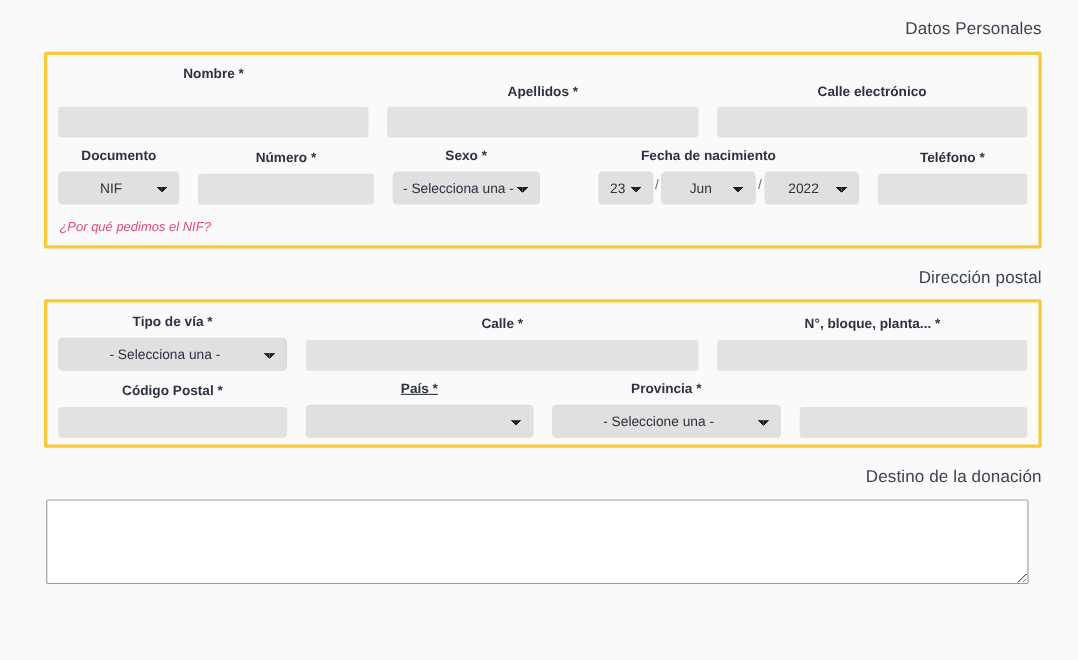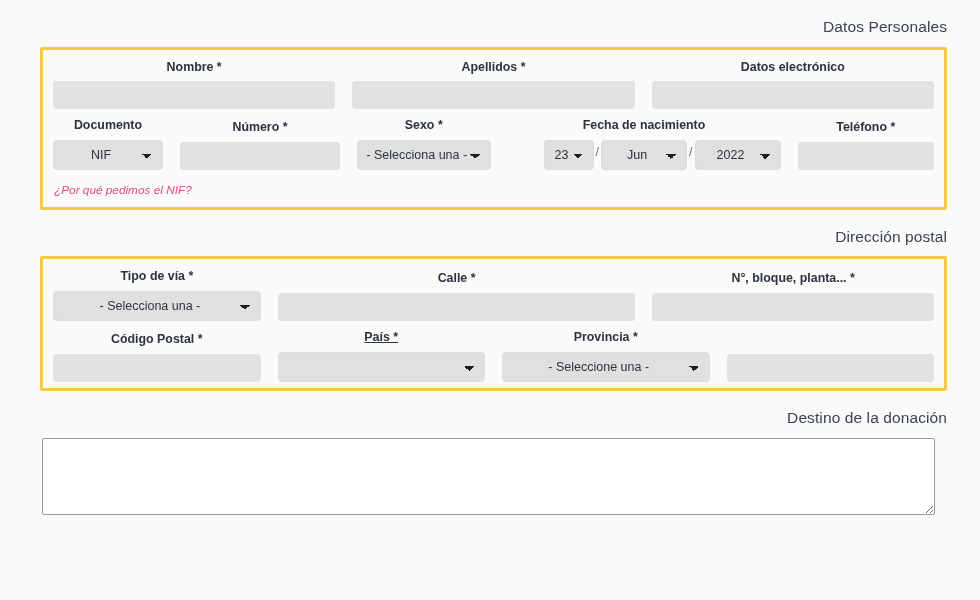--- a/index.html
+++ b/index.html
@@ -131,21 +131,21 @@
     font-size: 12.5px;
     font-family: "Liberation Sans", sans-serif;
     color: #2c3240;
     padding: 6px 8px;
     outline: none;
     resize: vertical;
     display: block;
   }
 
   
-  .w-nombre   { width: 286px; }
+  .w-nombre   { width: 286px; gap: 16px; }
   .w-apellidos{ width: 286px; }
   .w-correo   { width: 286px; }
   .w-doc      { width: 112px; }
   .w-num      { width: 163px; }
   .w-sexo     { width: 136px; }
   .w-dia      { width: 86px; padding-left: 36px; }
   .w-mes      { width: 86px; }
   .w-anio     { width: 86px; }
   .w-tel      { width: 139px; }
 
@@ -170,21 +170,21 @@
     <div class="row">
       <div class="field w-nombre">
         <label class="fl">Nombre *</label>
         <input class="txt" type="text" value="" style="">
       </div>
       <div class="field w-apellidos">
         <label class="fl">Apellidos *</label>
         <input class="txt" type="text" value="" style="">
       </div>
       <div class="field w-correo">
-        <label class="fl">Datos electrónico</label>
+        <label class="fl">Calle electrónico</label>
         <input class="txt" type="text" value="" style="">
       </div>
     </div>
 
     <div class="row">
       <div class="field w-doc">
         <label class="fl">Documento</label>
         <select class="sel">
           <option>NIF</option>
         </select>

